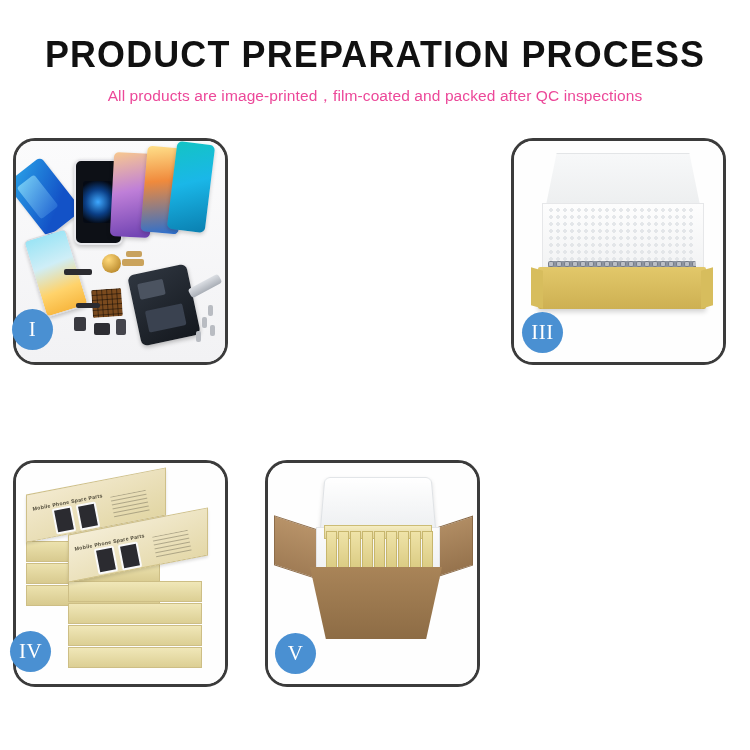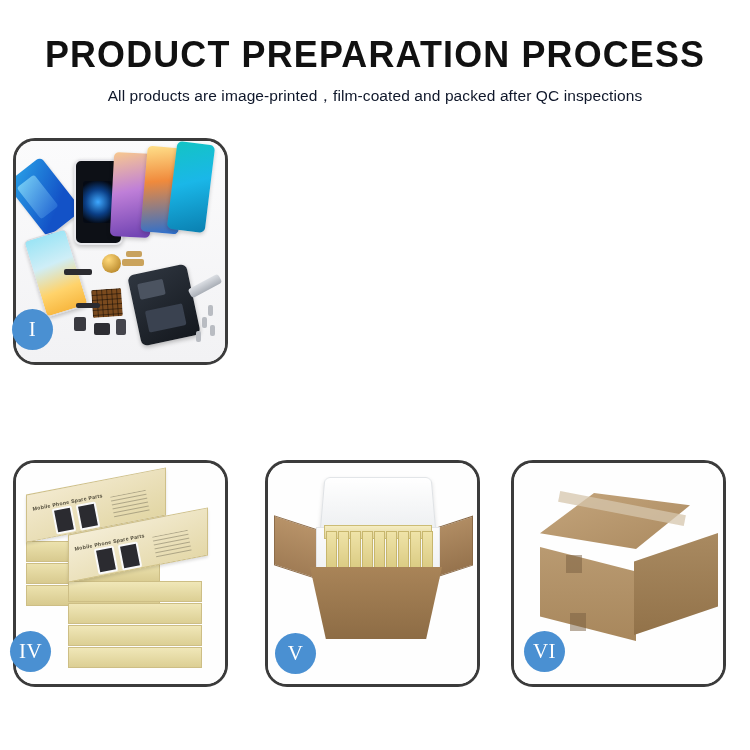--- a/index.html
+++ b/index.html
@@ -12,21 +12,21 @@
   .page{position:relative;width:750px;height:750px;}
 
   
   .header{position:absolute;left:0;top:0;width:750px;text-align:center;}
   .title{
     font-size:37px;font-weight:700;color:#111;
     letter-spacing:1.2px;margin-top:36px;line-height:1.05;
     transform:scaleX(0.97);font-family:"Liberation Sans","DejaVu Sans",sans-serif;
   }
   .subtitle{
-    font-size:15.5px;color:#0f172a;margin-top:11px;letter-spacing:.1px;
+    font-size:15.5px;color:#ec4899;margin-top:11px;letter-spacing:.1px;
     font-family:"Liberation Sans","DejaVu Sans",sans-serif;
   }
 
   
   .grid{position:absolute;left:0;top:138px;width:750px;}
   .row{position:relative;height:230px;margin-bottom:92px;}
   .panel{
     position:absolute;top:0;width:215px;height:227px;
     border:3.2px solid #3b3b3b;border-radius:22px;
     background:#ffffff;box-sizing:border-box;
@@ -255,20 +255,32 @@
             <div class="scr x2"></div>
             <div class="scr x3"></div>
             <div class="scr x4"></div>
             <div class="tool"></div>
           </div>
         </div>
         <div class="badge b1">I</div>
       </div>
 
 
+      <div class="panel p3">
+        <div class="pinner">
+          <div class="sc3">
+            <div class="lid3"></div>
+            <div class="back3"></div>
+            <div class="foam3"></div>
+            <div class="items3"></div>
+            <div class="tray3"></div>
+          </div>
+        </div>
+        <div class="badge b3">III</div>
+      </div>
     </div>
 
     <div class="row">
 
       <div class="panel p1">
         <div class="pinner">
           <div class="sc4">
             <div class="slab" style="top:78px"></div>
             <div class="slab" style="top:100px"></div>
             <div class="slab" style="top:122px"></div>
@@ -309,29 +321,16 @@
             <div class="ybox" style="left:118px"></div>
             <div class="ybox" style="left:130px"></div>
             <div class="ybox" style="left:142px"></div>
             <div class="ybox" style="left:154px"></div>
             <div class="body5"></div>
           </div>
         </div>
         <div class="badge b5">V</div>
       </div>
 
-      <div class="panel p3">
-        <div class="pinner">
-          <div class="sc6">
-            <div class="c6top"></div>
-            <div class="tape6"></div>
-            <div class="c6left"></div>
-            <div class="c6right"></div>
-            <div class="tab6 t1"></div>
-            <div class="tab6 t2"></div>
-          </div>
-        </div>
-        <div class="badge b6">VI</div>
-      </div>
     </div>
 
   </div>
 </div>
 
 </body></html>

